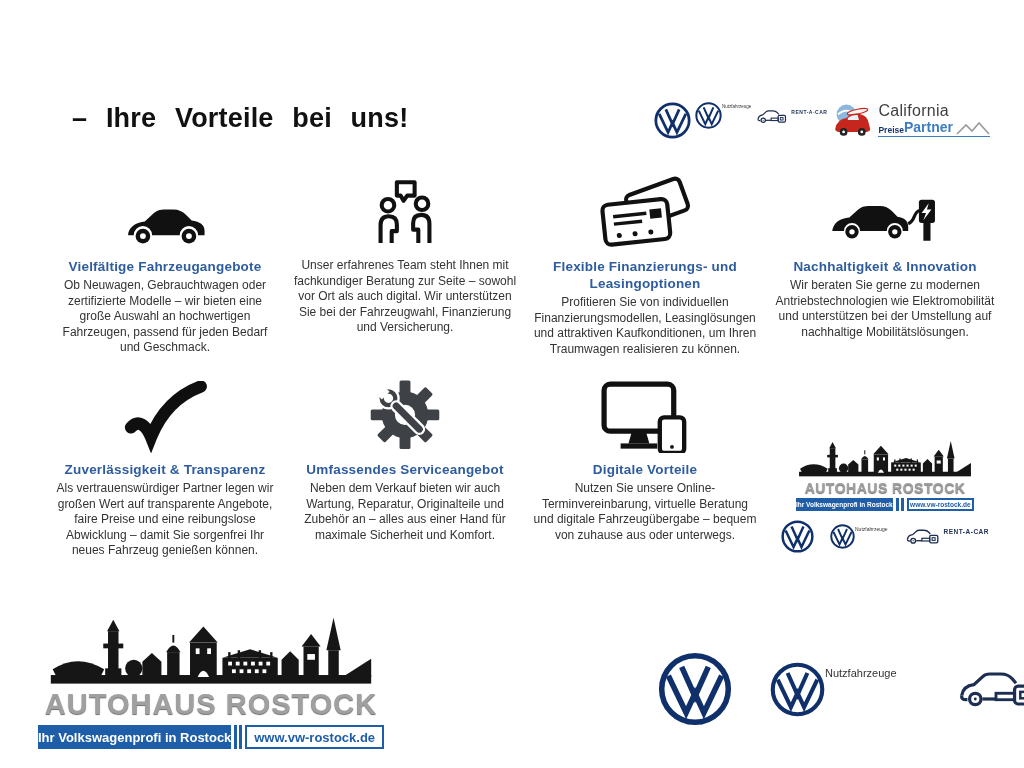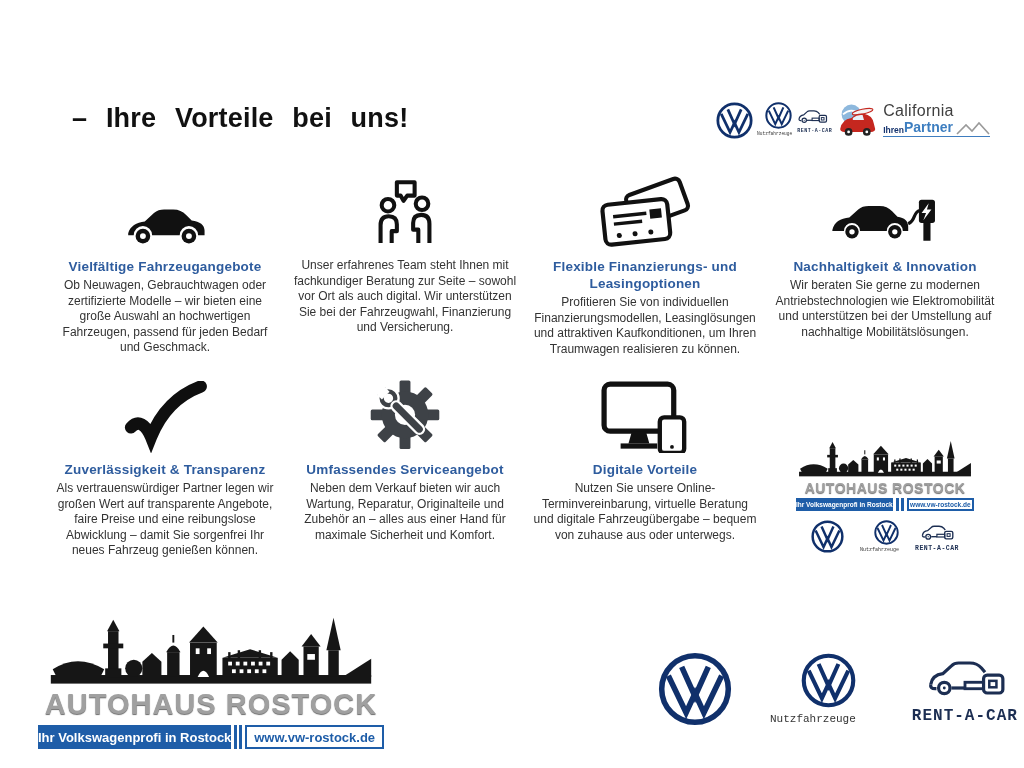--- a/index.html
+++ b/index.html
@@ -6,21 +6,21 @@
   body{
     width:1024px;height:768px;position:relative;background:#ffffff;
     font-family:"Liberation Sans","DejaVu Sans",sans-serif;overflow:hidden;
   }
   
   .title{position:absolute;left:72px;top:96px;width:430px;color:#111;
     font-size:27px;font-weight:bold;line-height:31px;letter-spacing:.2px;}
   .title .l2{word-spacing:11px;margin-top:7px;}
   
   .hdr-logos{position:absolute;top:102px;right:34px;display:flex;align-items:flex-start;gap:4px;}
-  .logo-col{display:flex;flex-direction:column;align-items:flex-end;font-family:Liberation Mono, monospace;}
+  .logo-col{display:flex;flex-direction:row;align-items:flex-start;}
   .cap-tiny{font-size:4.5px;color:#333;margin-top:2px;white-space:nowrap;}
   .cap-rent-tiny{font-size:5px;color:#1c2e52;font-weight:bold;letter-spacing:.5px;margin-top:2px;white-space:nowrap;}
   .vw{color:#10306b;}
   .cal{display:flex;align-items:flex-start;gap:5px;}
   .cal-text{display:flex;flex-direction:column;}
   .cal-title{font-size:16px;color:#3f3f3f;letter-spacing:.3px;line-height:17px;}
   .cal-sub{display:flex;align-items:flex-end;border-bottom:1.5px solid #3f7dbf;padding-bottom:1px;}
   .cal-profi{font-size:8.5px;font-weight:bold;color:#16346e;}
   .cal-partner{font-size:14px;font-weight:bold;color:#3d7ec0;}
   .cal-mtn{margin-left:3px;}
@@ -151,21 +151,21 @@
       <path d="M6 38 Q8 24 22 22 Q30 14 40 16 Q52 18 54 30 L56 38 Q56 42 50 42 L12 42 Q6 42 6 38 Z" fill="#c5271f"></path>
       <path d="M24 22 Q30 17 38 18 L40 25 L24 25 Z" fill="#e8f0f8"></path>
       <circle cx="18" cy="42" r="5.5" fill="#222"></circle>
         <circle cx="18" cy="42" r="2" fill="#fff"></circle>
       <circle cx="44" cy="42" r="5.5" fill="#222"></circle>
         <circle cx="44" cy="42" r="2" fill="#fff"></circle>
     </svg>
     <div class="cal-text">
       <div class="cal-title">California</div>
       <div class="cal-sub">
-        <span class="cal-profi">Ihren</span>
+        <span class="cal-profi">Preise</span>
           <span class="cal-partner">Partner</span>
         <svg class="cal-mtn" width="34" height="14" viewBox="0 0 34 14">
           <path d="M1 13 L10 4 L16 10 L23 2 L33 13" fill="none" stroke="#9a9a9a" stroke-width="1.6"></path>
         </svg>
       </div>
     </div>
   </div>
 </div>
 
 <div class="grid">

